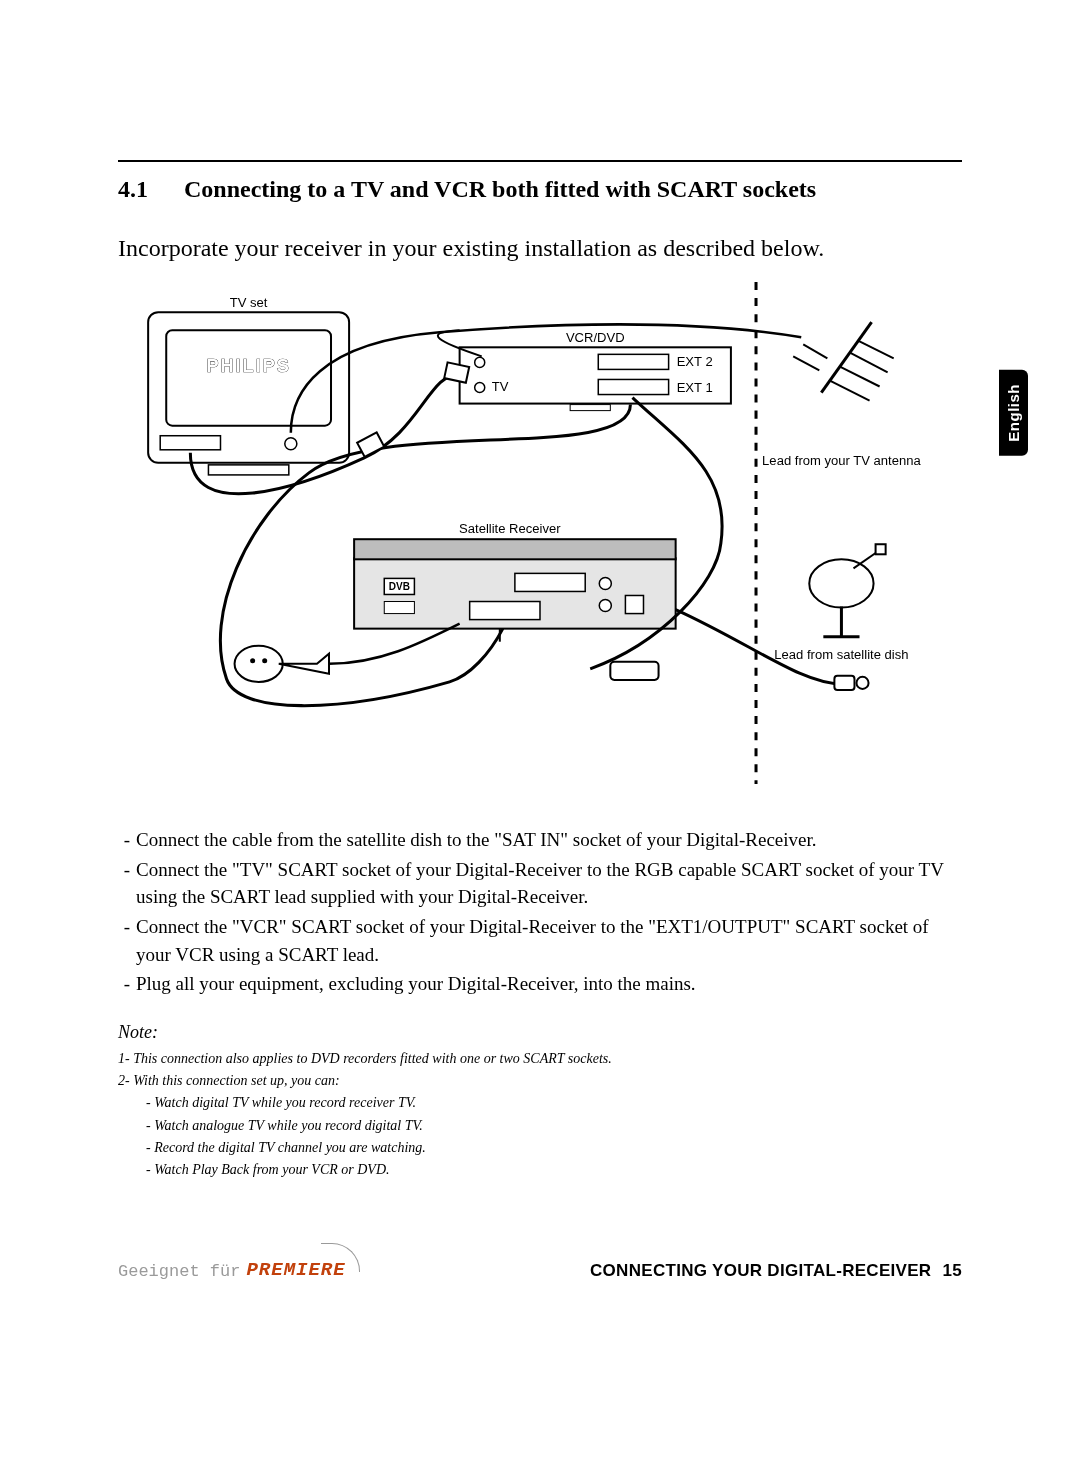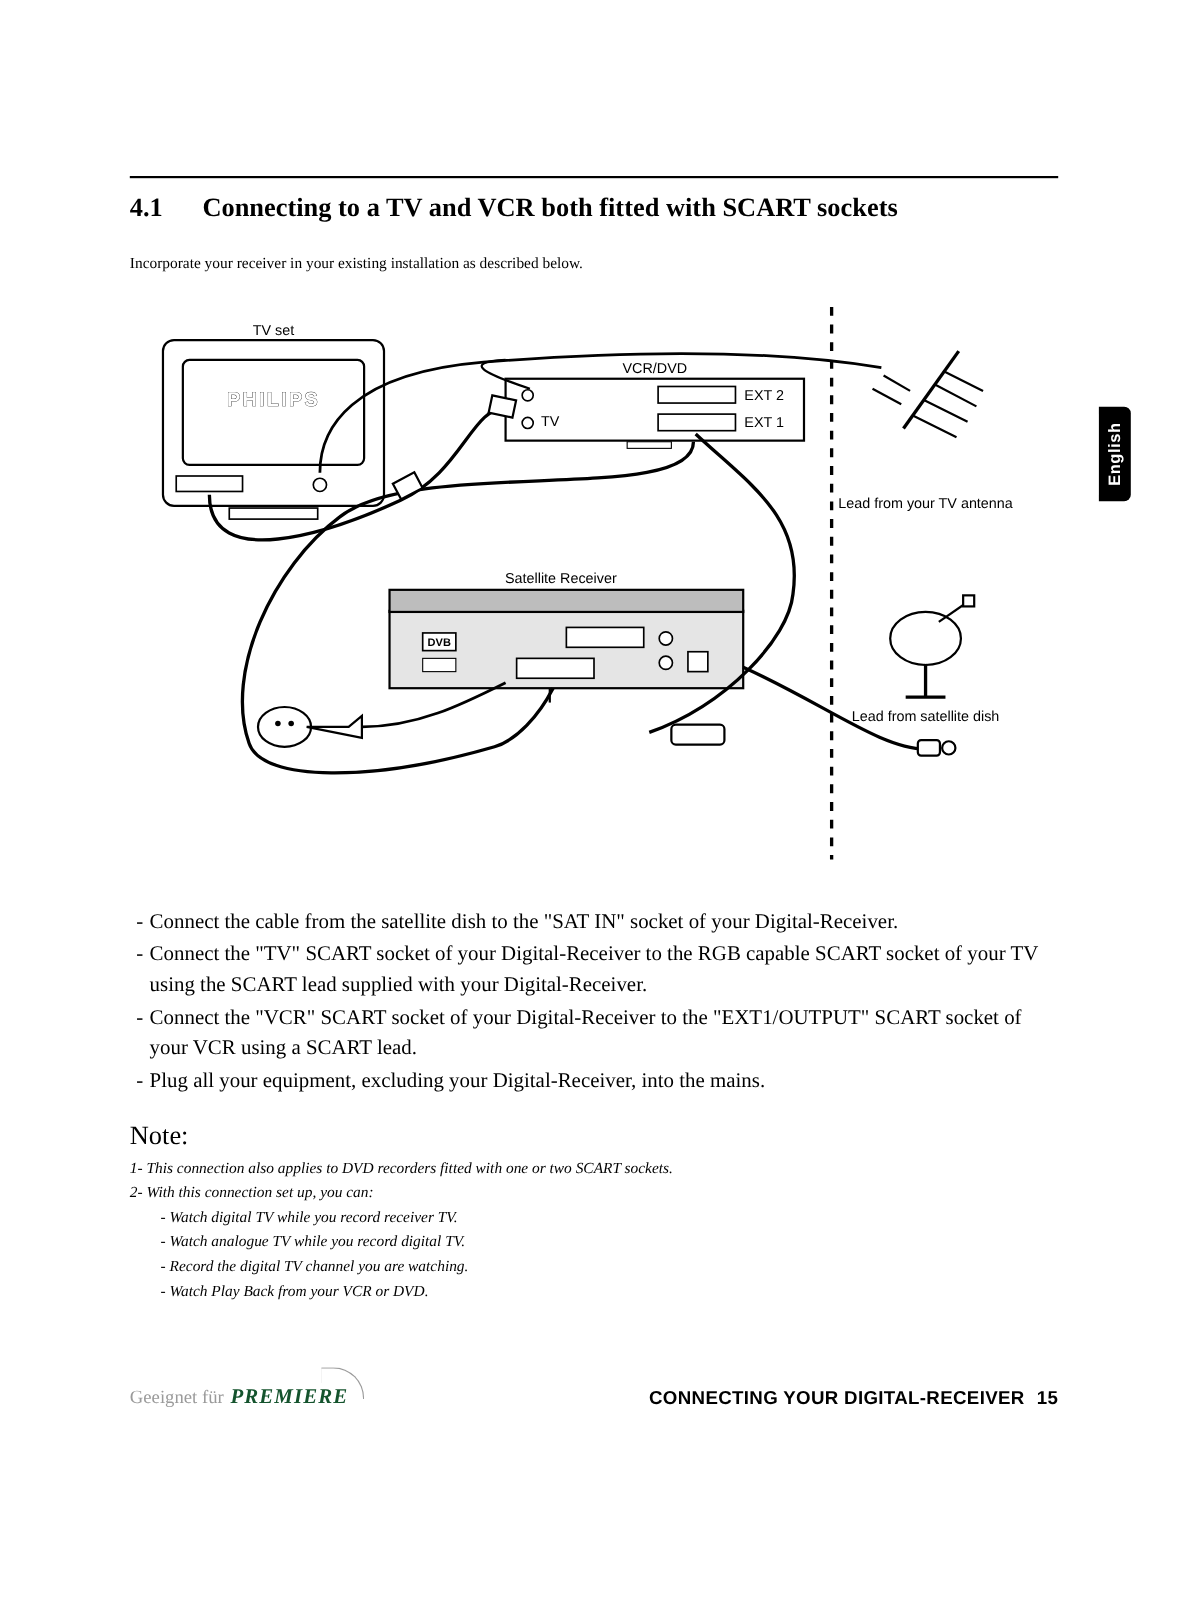--- a/index.html
+++ b/index.html
@@ -1,32 +1,32 @@
 <!DOCTYPE html>
 <html><head>
 <meta charset="utf-8">
 <style>
   html,body{margin:0;padding:0;background:#fff;font-family:Georgia,'Times New Roman',serif;color:#000}
   .page{width:1080px;height:1406px;position:relative;box-sizing:border-box;padding:160px 118px 0 118px}
   .rule{border-top:2px solid #000;margin-bottom:12px}
   .heading{font-weight:bold;font-size:24px;line-height:1.3;margin-bottom:26px}
   .hnum{display:inline-block;width:60px}
-  .body-text{font-size:14px;line-height:1.45;margin-bottom:28px}
+  .body-text{font-size:24px;line-height:1.45;margin-bottom:16px}
   .diagram{margin:0 0 38px 0}
   .bullets{font-size:19px;line-height:1.45;margin-bottom:24px}
   .bullets .row{display:flex;margin-bottom:2px}
   .bullets .dash{width:18px;flex:0 0 18px;text-align:center}
   .bullets .txt{flex:1}
-  .note-label{font-size:24px;margin-bottom:6px}
+  .note-label{font-style:italic;font-size:18px;margin-bottom:6px}
   .notes{font-style:italic;font-size:14px;line-height:1.45}
   .notes .n1{margin-bottom:2px}
   .notes .sub{padding-left:28px;margin-bottom:2px}
   .footer{position:absolute;left:118px;right:118px;bottom:125px;display:flex;align-items:flex-end;justify-content:space-between}
-  .footer-left{color:#9a9a9a;font-family:Liberation Serif, serif;font-size:17px;display:flex;align-items:center;gap:6px}
-  .premiere{font-style:italic;font-weight:bold;letter-spacing:1px;color:#14532d;font-size:19px}
+  .footer-left{color:#9a9a9a;font-family:Liberation Mono, monospace;font-size:17px;display:flex;align-items:flex-end;gap:6px}
+  .premiere{font-style:italic;font-weight:bold;letter-spacing:1px;color:#c2410c;font-size:19px}
   .premiere-wrap{position:relative;padding-right:10px}
   .premiere-arc{position:absolute;top:-16px;right:-4px;width:38px;height:28px;border:1.5px solid #9a9a9a;border-left:none;border-bottom:none;border-radius:0 28px 0 0}
   .footer-right{font-family:Arial,Helvetica,sans-serif;font-size:17px;font-weight:bold;letter-spacing:.3px;font-variant:small-caps}
   .footer-right .pg{font-weight:bold;margin-left:6px}
   .lang-tab{position:absolute;right:52px;top:370px;background:#000;color:#fff;font-family:Arial,Helvetica,sans-serif;font-weight:bold;font-size:15px;padding:14px 6px;border-radius:6px 0 0 6px;writing-mode:vertical-rl;transform:rotate(180deg);letter-spacing:.5px}
 
   
   .svgbox{width:100%}
   .svg-label{font-family:Arial,Helvetica,sans-serif;font-size:13px}
 </style>

